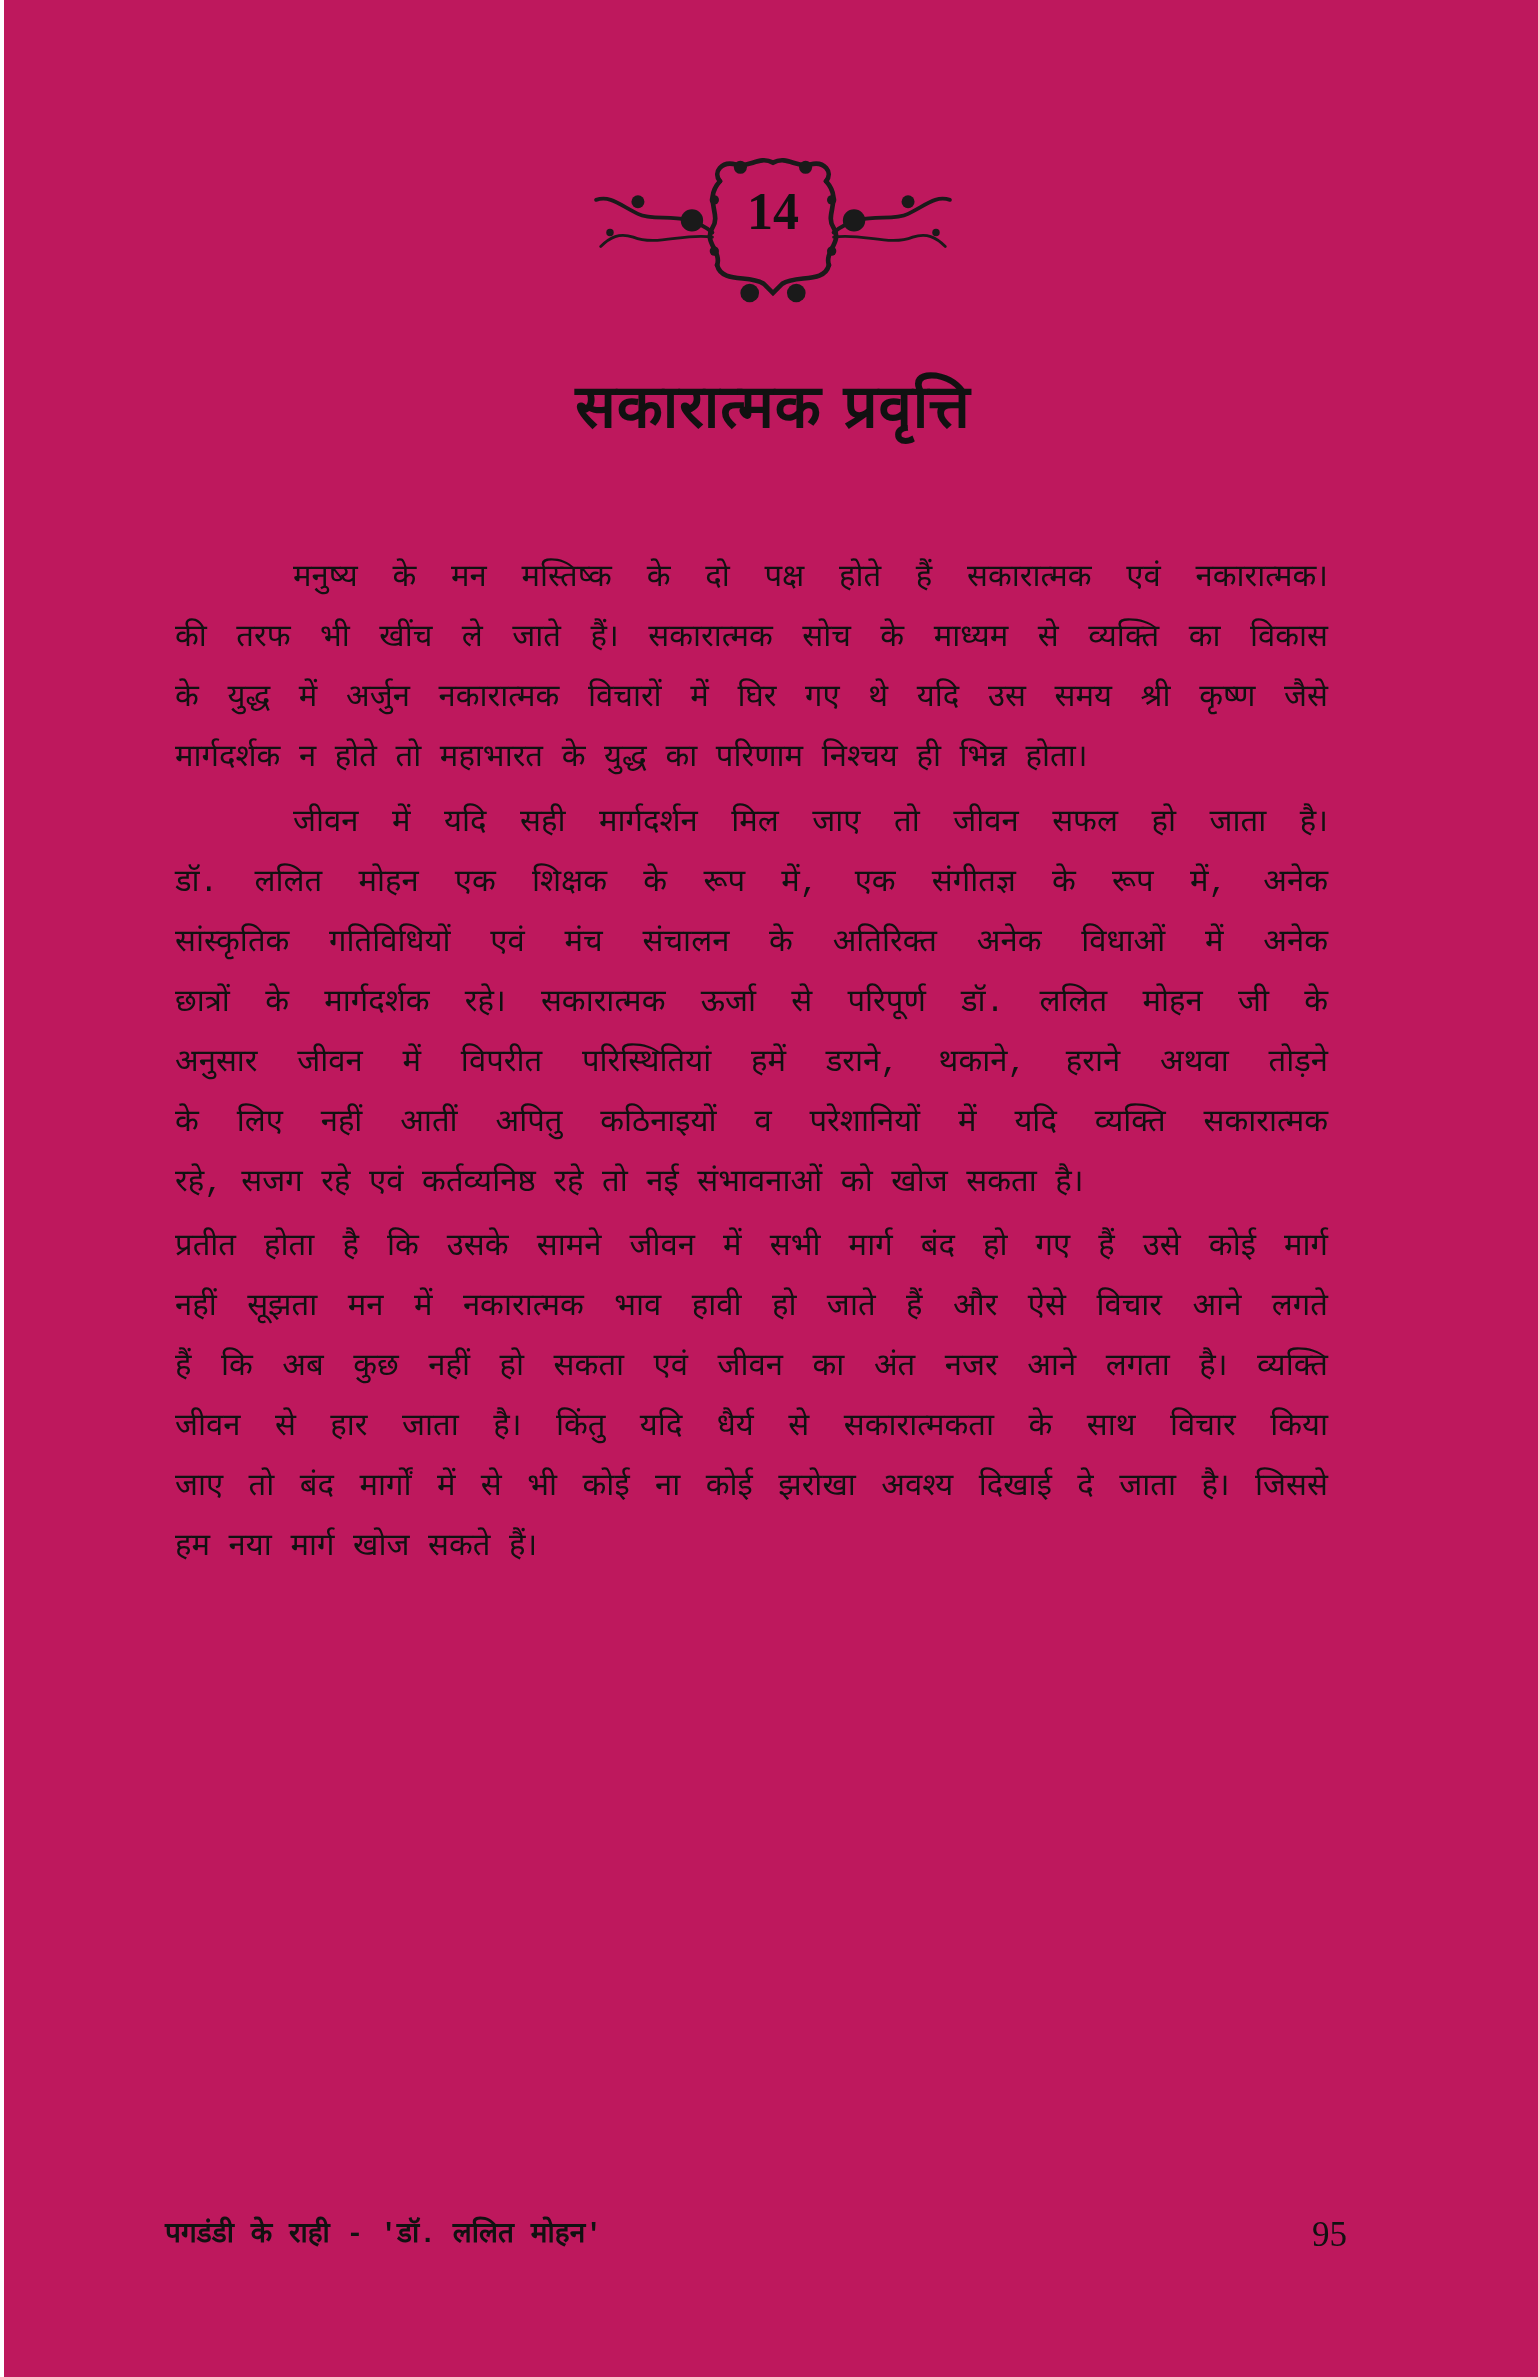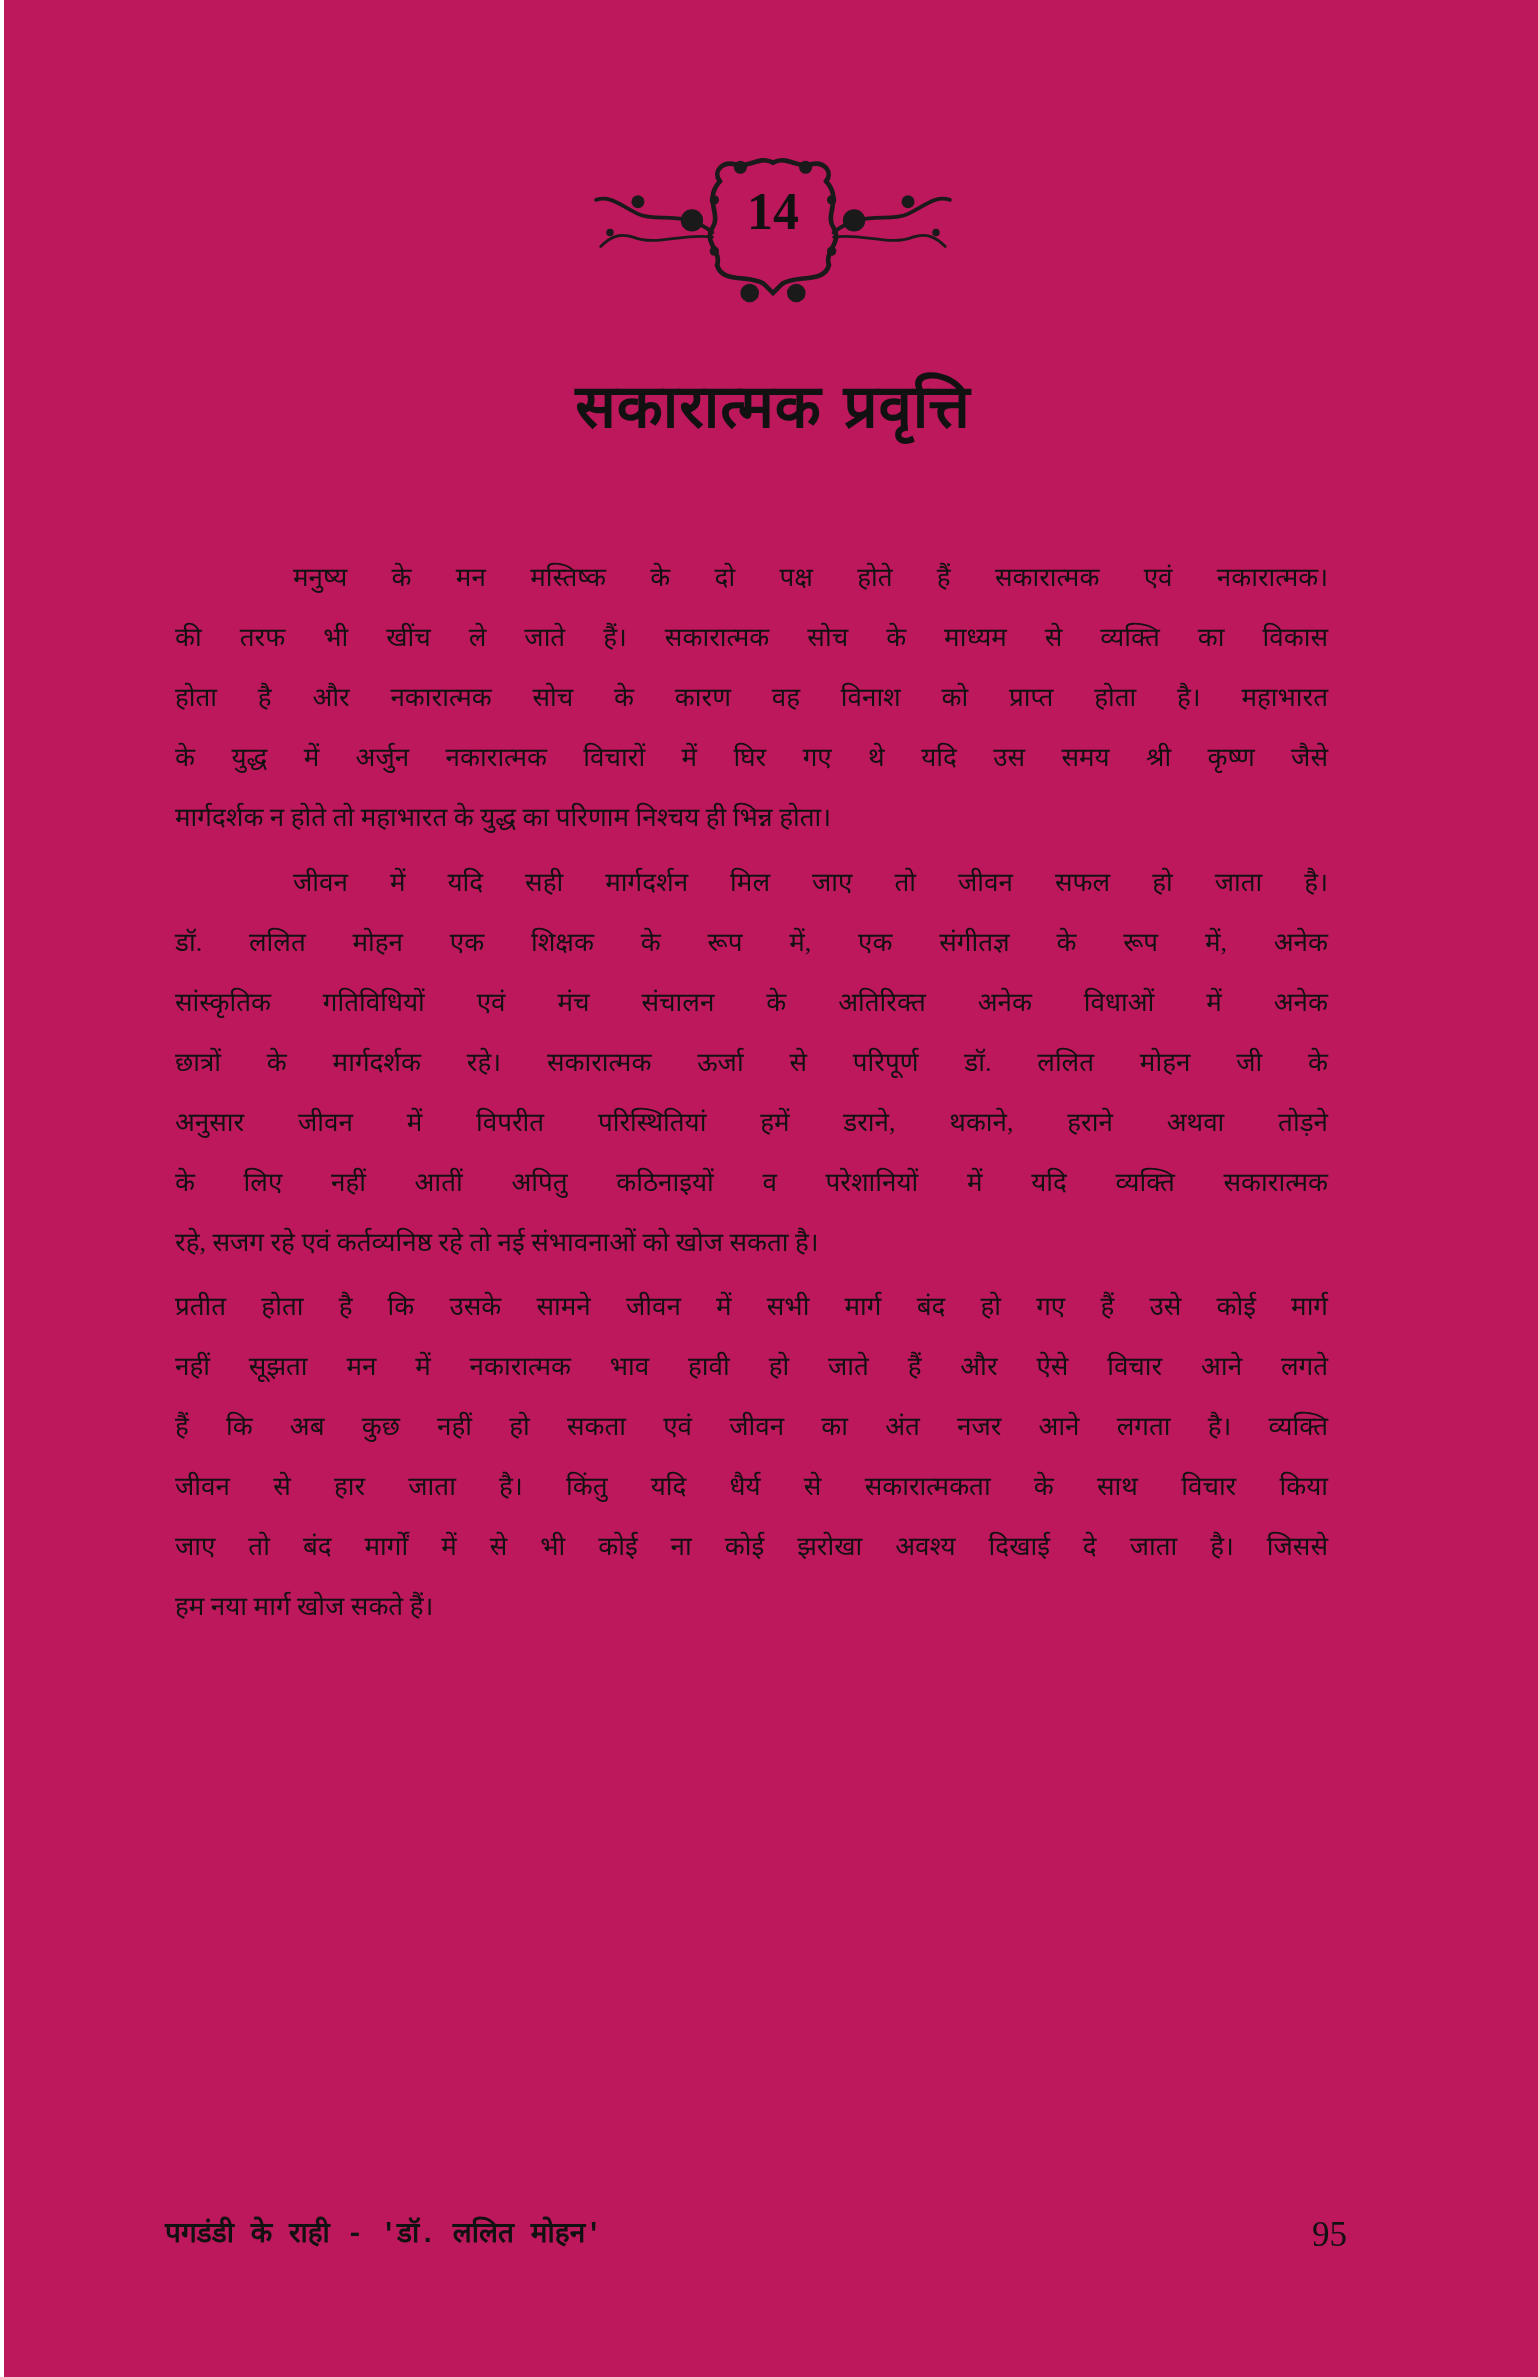--- a/index.html
+++ b/index.html
@@ -15,22 +15,22 @@
   }
 
   .chapter-title {
     position: absolute; left: 0; width: 1538px; top: 364px; text-align: center;
     font-family: "DejaVu Sans", "Liberation Sans", sans-serif; font-weight: bold;
     font-size: 60px; line-height: 84px; color: #111; letter-spacing: 0.9px;
   }
 
   .body-text {
     position: absolute; left: 171px; width: 1153px; top: 548px;
-    font-family: Liberation Serif, serif;
-    font-size: 26px; color: #111;
+    font-family: Liberation Mono, monospace;
+    font-size: 31px; color: #111;
   }
   .line {
     height: 60px; line-height: 60px; white-space: nowrap;
     text-align: justify; text-align-last: justify;
     transform-origin: left center;
   }
   .line.indent { padding-left: 118px; }
   .line.last { text-align-last: left; }
   .para-gap { height: 4.7px; }
 
@@ -84,21 +84,20 @@
     </svg>
     <div class="chapter-number">14</div>
   </div>
 
   <h1 class="chapter-title" style="margin:0;">सकारात्मक प्रवृत्ति</h1>
 
   <div class="body-text">
     <div>
       <div class="line indent">मनुष्य के मन मस्तिष्क के दो पक्ष होते हैं सकारात्मक एवं नकारात्मक।</div>
       <div class="line">की तरफ भी खींच ले जाते हैं। सकारात्मक सोच के माध्यम से व्यक्ति का विकास</div>
-      <div class="line">होता है और नकारात्मक सोच के कारण वह विनाश को प्राप्त होता है। महाभारत</div>
       <div class="line">के युद्ध में अर्जुन नकारात्मक विचारों में घिर गए थे यदि उस समय श्री कृष्ण जैसे</div>
       <div class="line last">मार्गदर्शक न होते तो महाभारत के युद्ध का परिणाम निश्चय ही भिन्न होता।</div>
     </div>
     <div class="para-gap"></div>
     <div>
       <div class="line indent">जीवन में यदि सही मार्गदर्शन मिल जाए तो जीवन सफल हो जाता है।</div>
       <div class="line">डॉ. ललित मोहन एक शिक्षक के रूप में, एक संगीतज्ञ के रूप में, अनेक</div>
       <div class="line">सांस्कृतिक गतिविधियों एवं मंच संचालन के अतिरिक्त अनेक विधाओं में अनेक</div>
       <div class="line">छात्रों के मार्गदर्शक रहे। सकारात्मक ऊर्जा से परिपूर्ण डॉ. ललित मोहन जी के</div>
       <div class="line">अनुसार जीवन में विपरीत परिस्थितियां हमें डराने, थकाने, हराने अथवा तोड़ने</div>

